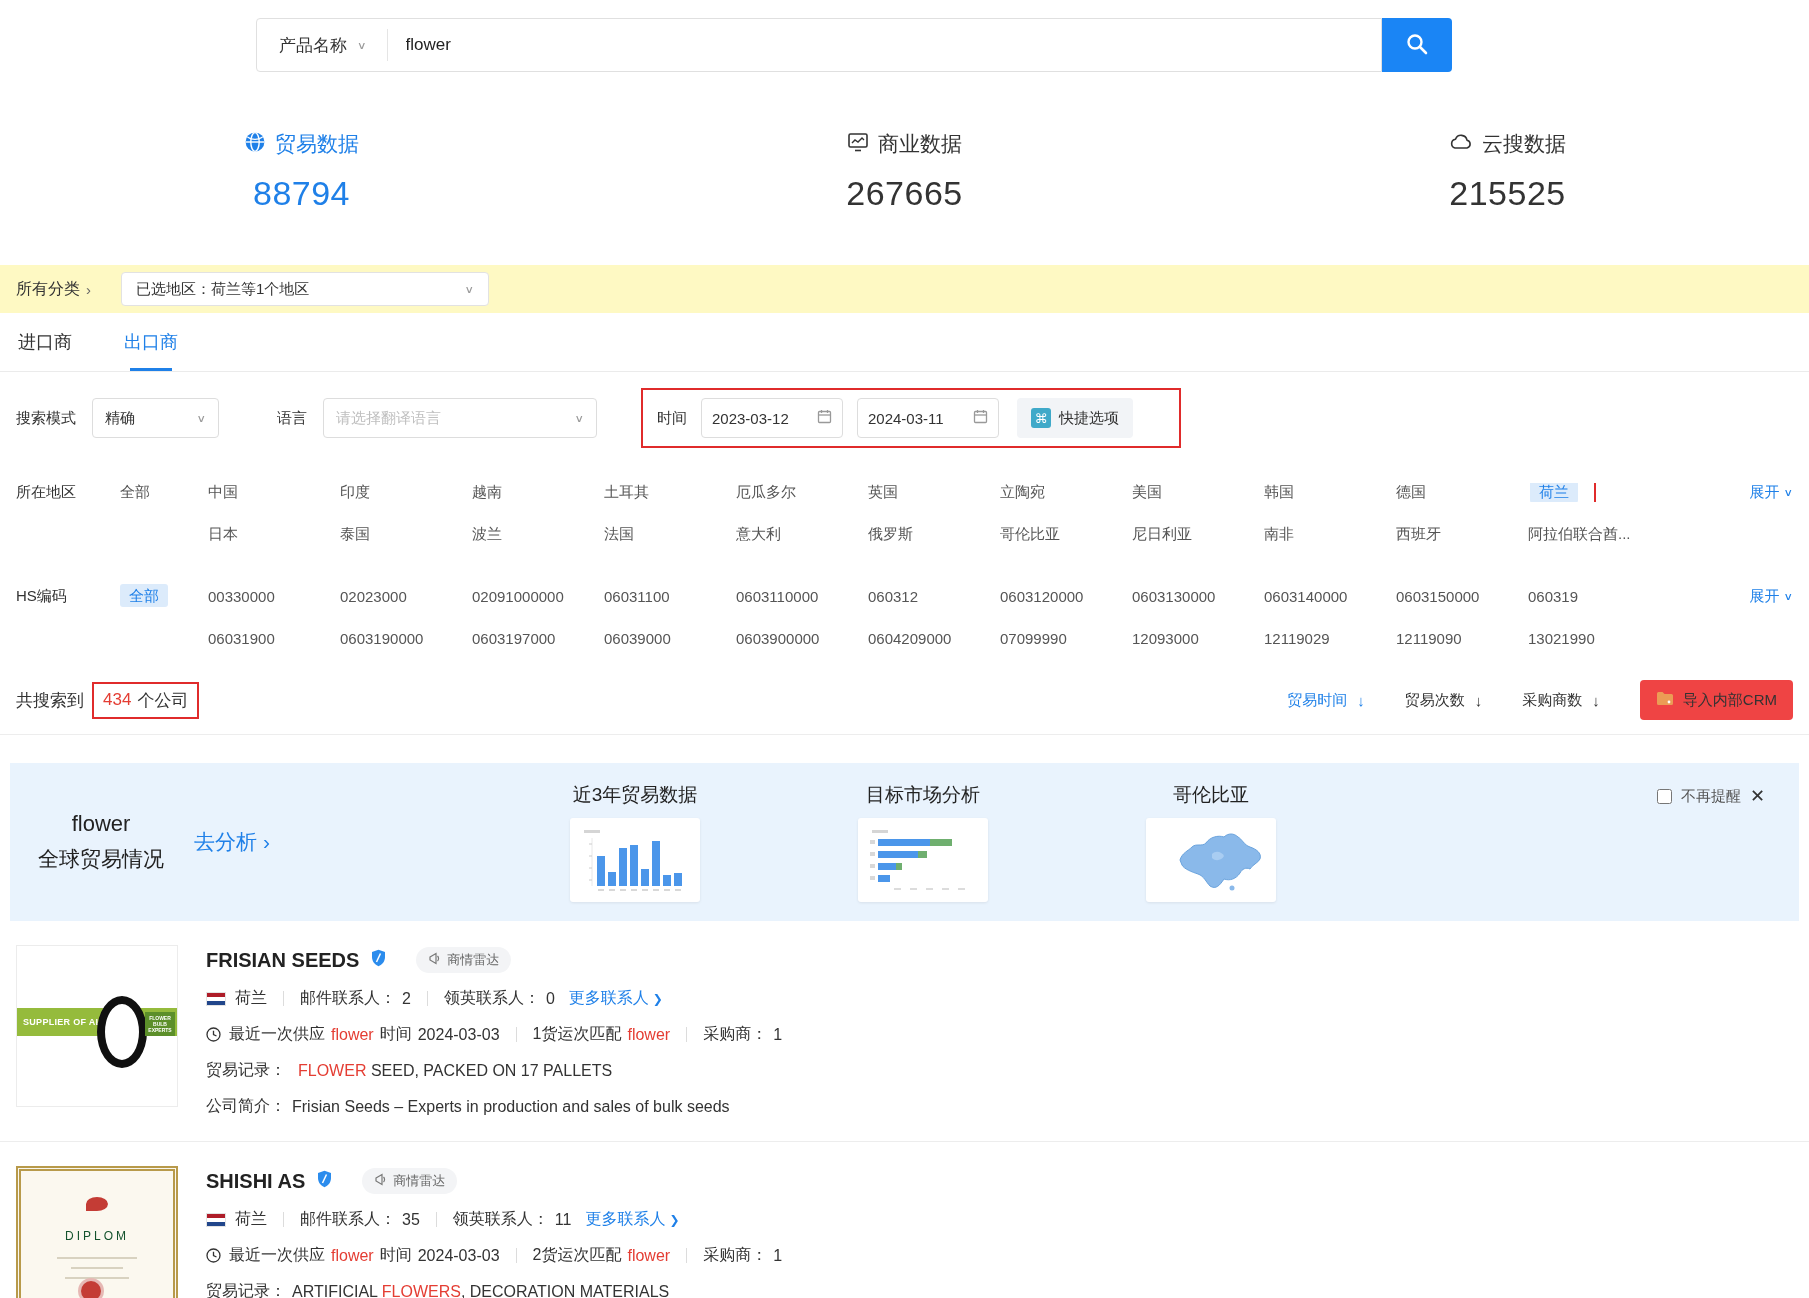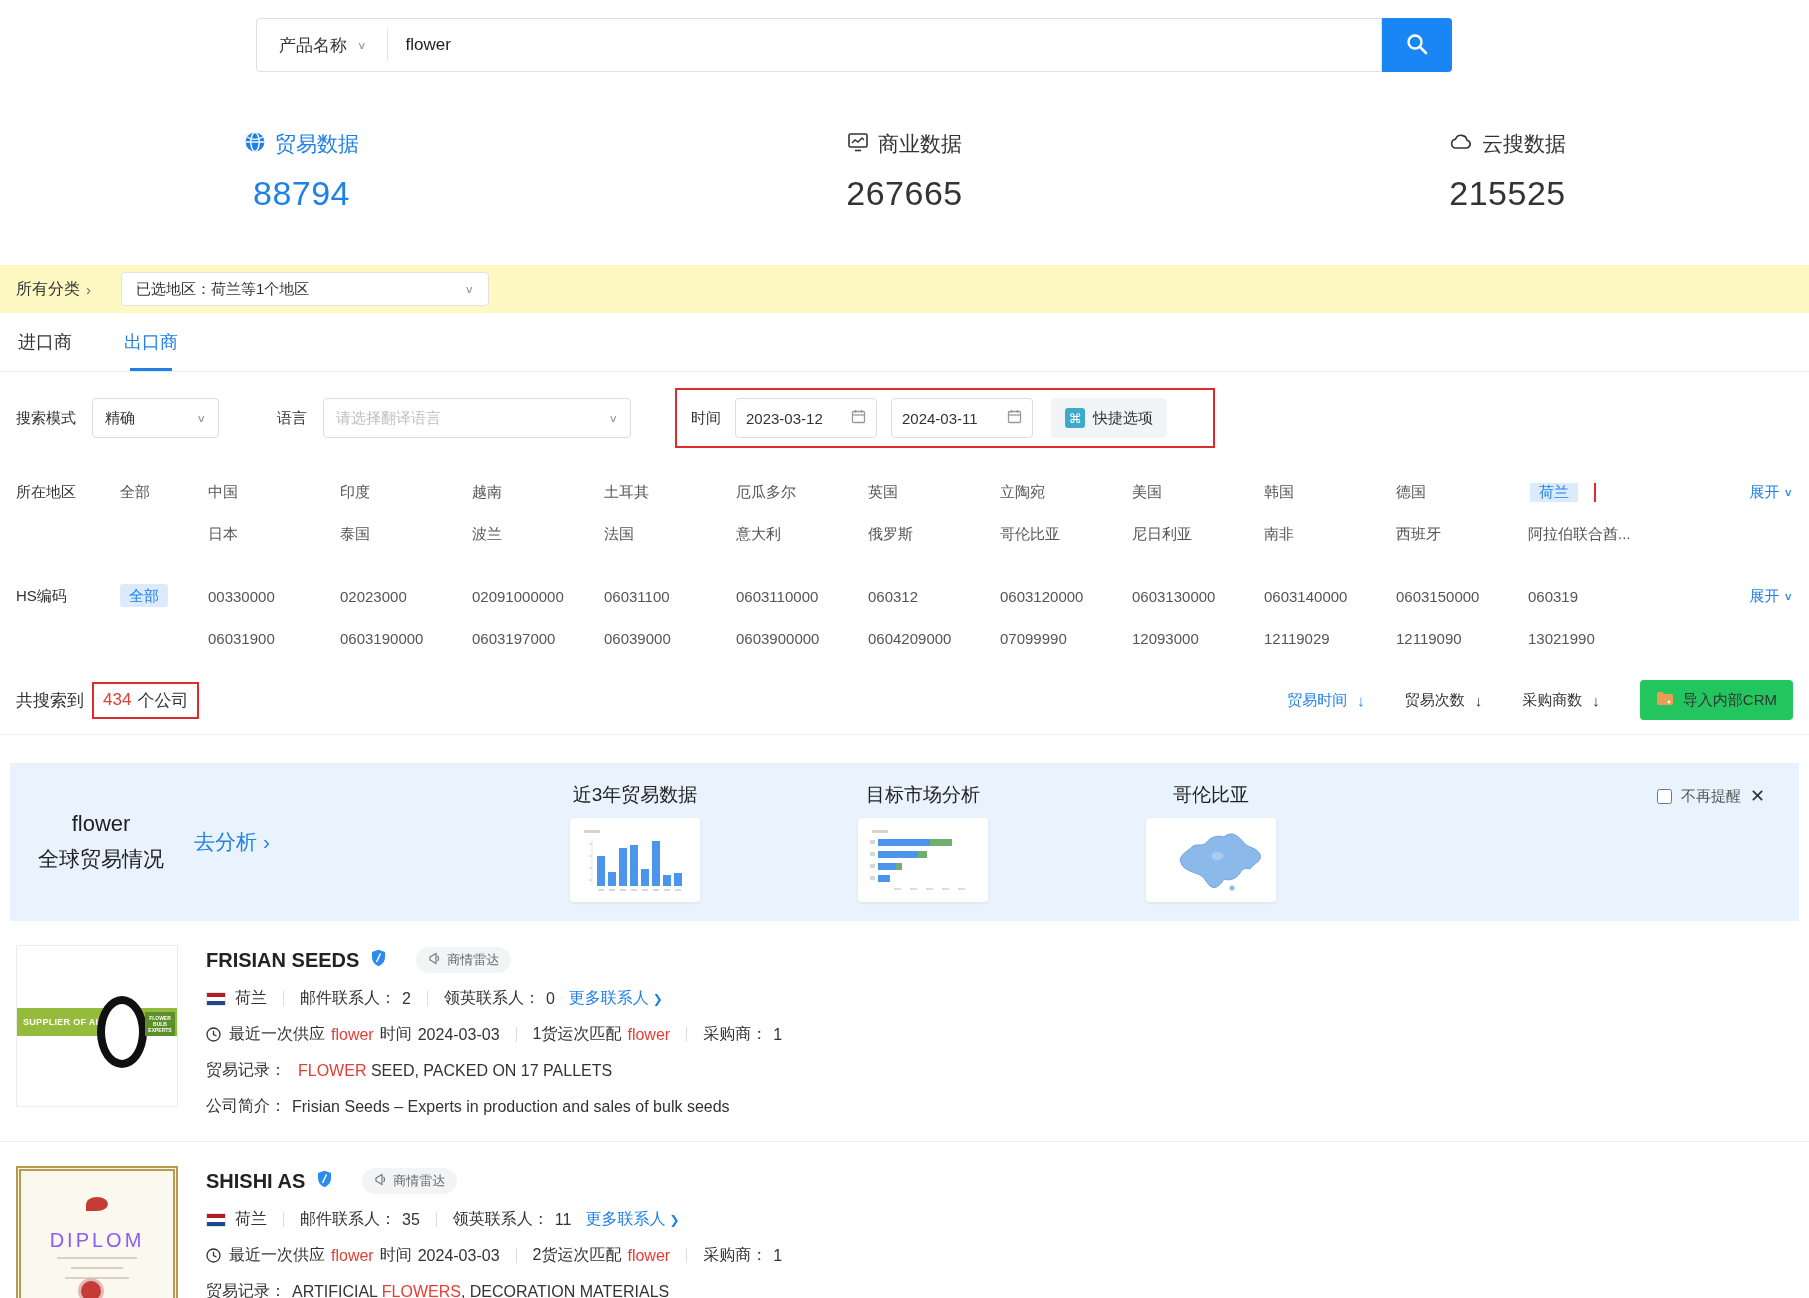--- a/index.html
+++ b/index.html
@@ -28,21 +28,21 @@
   .tabs{display:flex;gap:52px;padding:0 18px;border-bottom:1px solid #ebebeb;height:58px;align-items:center;}
   .tab{font-size:18px;color:#333;cursor:pointer;position:relative;height:100%;display:flex;align-items:center;}
   .tab.active{color:#1f80e8;}
   .tab.active::after{content:"";position:absolute;left:6px;right:6px;bottom:0;height:3px;background:#1f80e8;}
   
   .filter-panel{padding:16px 16px 6px;}
   .frow1{display:flex;align-items:center;}
   .flabel{font-size:15px;color:#333;}
   .select-box{display:flex;align-items:center;justify-content:space-between;border:1px solid #ddd;border-radius:4px;height:40px;padding:0 12px;box-sizing:border-box;background:#fff;cursor:pointer;font-size:15px;}
   .sb-mode{width:127px;margin-left:16px;}
-  .sb-lang{width:308px;margin-left:16px;color:#bfbfbf;}
+  .sb-lang{width:274px;margin-left:16px;color:#bfbfbf;}
   .lang-lbl{margin-left:58px;}
   .time-group{display:flex;align-items:center;border:2px solid #e02b2b;padding:8px 46px 8px 14px;margin-left:44px;}
   .date-box{display:flex;align-items:center;justify-content:space-between;width:142px;height:40px;border:1px solid #ddd;border-radius:4px;padding:0 10px;box-sizing:border-box;margin-left:14px;font-size:15px;color:#333;cursor:pointer;background:#fff;}
   .quick-btn{display:flex;align-items:center;gap:8px;margin-left:18px;background:#f2f4f7;border:none;border-radius:4px;height:40px;padding:0 14px;font-size:15px;color:#333;cursor:pointer;font-family:inherit;}
   .cmd-ico{width:20px;height:20px;border-radius:3px;background:#3fa9c9;color:#fff;font-size:13px;display:flex;align-items:center;justify-content:center;}
   .f-row{display:flex;align-items:center;height:36px;margin-top:6px;}
   .f-row.first{margin-top:26px;}
   .f-label{width:104px;font-size:15px;color:#333;flex-shrink:0;}
   .f-all{width:88px;flex-shrink:0;font-size:15px;color:#555;cursor:pointer;}
   .pill{background:#dcebfb;color:#1f80e8;border-radius:3px;padding:3px 9px;}
@@ -51,21 +51,21 @@
   .nl-annotation{display:inline-block;border:2px solid #e02b2b;padding:7px 16px 9px 12px;margin:-9px 0 -11px -12px;}
   
   .results-bar{margin-top:18px;padding:0 16px 14px;display:flex;align-items:center;border-bottom:1px solid #ededed;}
   .res-left{display:flex;align-items:center;font-size:17px;color:#333;}
   .count-box{display:inline-flex;align-items:center;border:2px solid #e02b2b;padding:5px 9px;margin-left:8px;gap:6px;}
   .count-red{color:#e43d33;}
   .sorts{margin-left:auto;display:flex;align-items:center;gap:40px;}
   .sort{display:flex;align-items:center;gap:10px;font-size:15px;color:#333;cursor:pointer;}
   .sort .arr{font-size:15px;}
   .sort.active{color:#1f80e8;}
-  .crm-btn{display:flex;align-items:center;gap:9px;background:#22c55e;border:none;border-radius:4px;height:40px;padding:0 16px;font-size:15px;color:#333;cursor:pointer;font-family:inherit;}
+  .crm-btn{display:flex;align-items:center;gap:9px;background:#ef4444;border:none;border-radius:4px;height:40px;padding:0 16px;font-size:15px;color:#333;cursor:pointer;font-family:inherit;}
   
   .banner{margin:28px 10px 0;background:#e9f3fd;height:158px;display:flex;align-items:center;padding:0 28px;position:relative;box-sizing:border-box;}
   .banner-kw{display:flex;flex-direction:column;align-items:center;gap:8px;color:#222;}
   .banner-kw .kw1{font-size:22px;}
   .banner-kw .kw2{font-size:21px;}
   .analyze{display:flex;align-items:center;gap:6px;color:#1f80e8;font-size:21px;margin-left:30px;cursor:pointer;}
   .banner-cards{display:flex;gap:158px;margin-left:300px;}
   .bcard{display:flex;flex-direction:column;align-items:center;cursor:pointer;}
   .bcard-title{font-size:19px;color:#222;margin-bottom:10px;}
   .thumb{width:130px;height:84px;background:#fff;border-radius:3px;box-shadow:0 1px 3px rgba(0,0,0,.08);display:flex;align-items:center;justify-content:center;}
@@ -86,21 +86,21 @@
   .vsep{width:1px;height:15px;background:#dcdcdc;margin:0 16px;}
   .kwred{color:#e43d33;}
   .more{color:#1f80e8;cursor:pointer;margin-left:14px;display:flex;align-items:center;gap:4px;}
   .gap6{margin-left:6px;}
   .ico-gap{margin-right:8px;display:flex;align-items:center;}
   
   .band{position:absolute;left:0;right:0;top:62px;height:28px;background:#95bb3c;color:#fff;font-size:9px;font-weight:bold;display:flex;align-items:center;padding-left:6px;letter-spacing:.3px;}
   .bulb-ring{position:absolute;right:30px;top:50px;width:34px;height:56px;border:8px solid #101010;border-radius:50%;background:#fff;}
   .bulb-tag{position:absolute;right:2px;top:66px;width:30px;height:24px;background:#5c8f2a;color:#fff;font-size:5px;font-weight:bold;display:flex;align-items:center;text-align:center;line-height:1.2;padding:1px;box-sizing:border-box;}
   .diploma{background:#fbf8ef;border:5px double #b89a4a;}
-  .dip-word{position:absolute;top:58px;left:0;right:0;text-align:center;font-size:20px;letter-spacing:3px;color:#8b5cf6;}
+  .dip-word{position:absolute;top:58px;left:0;right:0;text-align:center;font-size:12px;letter-spacing:3px;color:#14532d;}
   .dip-mark{position:absolute;top:26px;left:50%;transform:translateX(-50%);width:22px;height:14px;background:#c43c35;border-radius:50% 50% 50% 0;}
   .dip-line{position:absolute;left:36px;right:36px;height:2px;background:#d8d2c0;}
   .dip-seal{position:absolute;bottom:22px;left:60px;width:20px;height:20px;border-radius:50%;background:#c43c35;box-shadow:0 0 0 3px #e6b8b4;}
 </style>
 </head>
 <body>
 
 <div class="page">
 
   <div class="topbar">

